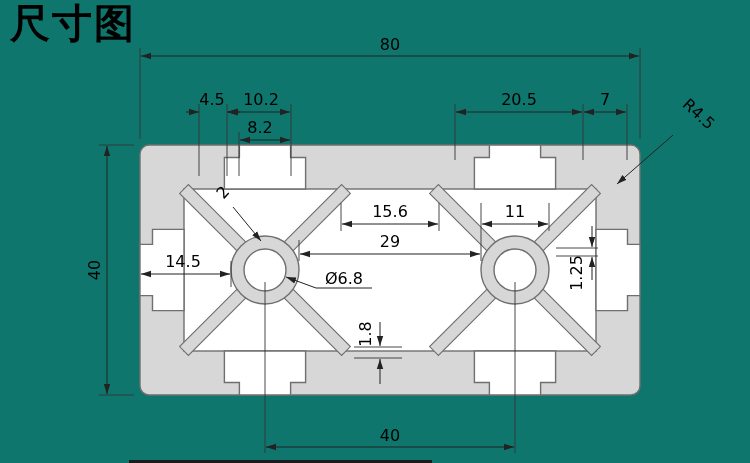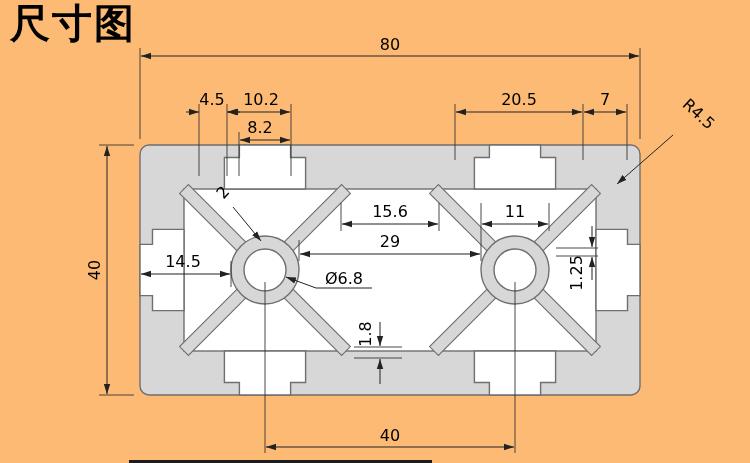--- a/index.html
+++ b/index.html
@@ -1,16 +1,16 @@
 <!DOCTYPE html>
 <html><head>
 <meta charset="utf-8">
 <style>
   html,body{margin:0;padding:0;background:#ffffff;}
-  .stage{position:relative;width:750px;height:463px;background:#fdba74;overflow:hidden;
+  .stage{position:relative;width:750px;height:463px;background:#0f766e;overflow:hidden;
          font-family:"DejaVu Sans",sans-serif;text-align:center;}
   .page-title{position:absolute;left:10px;top:-4px;font-size:40px;font-weight:bold;color:#000;
               letter-spacing:2px;font-family:"DejaVu Sans",sans-serif;}
   svg{position:absolute;left:0;top:0;}
   .material{fill:#d7d7d7;stroke:#6f6f6f;stroke-width:1.4;}
   .web{fill:#d7d7d7;stroke:#6f6f6f;stroke-width:1.1;}
   .cavity{fill:#ffffff;stroke:#6f6f6f;stroke-width:1.4;}
   .ext{stroke:#333;stroke-width:0.9;fill:none;}
   .dimline{stroke:#222;stroke-width:1;fill:none;}
   .dimtext{font-family:"DejaVu Sans",sans-serif;font-size:16px;fill:#000;text-anchor:middle;}

